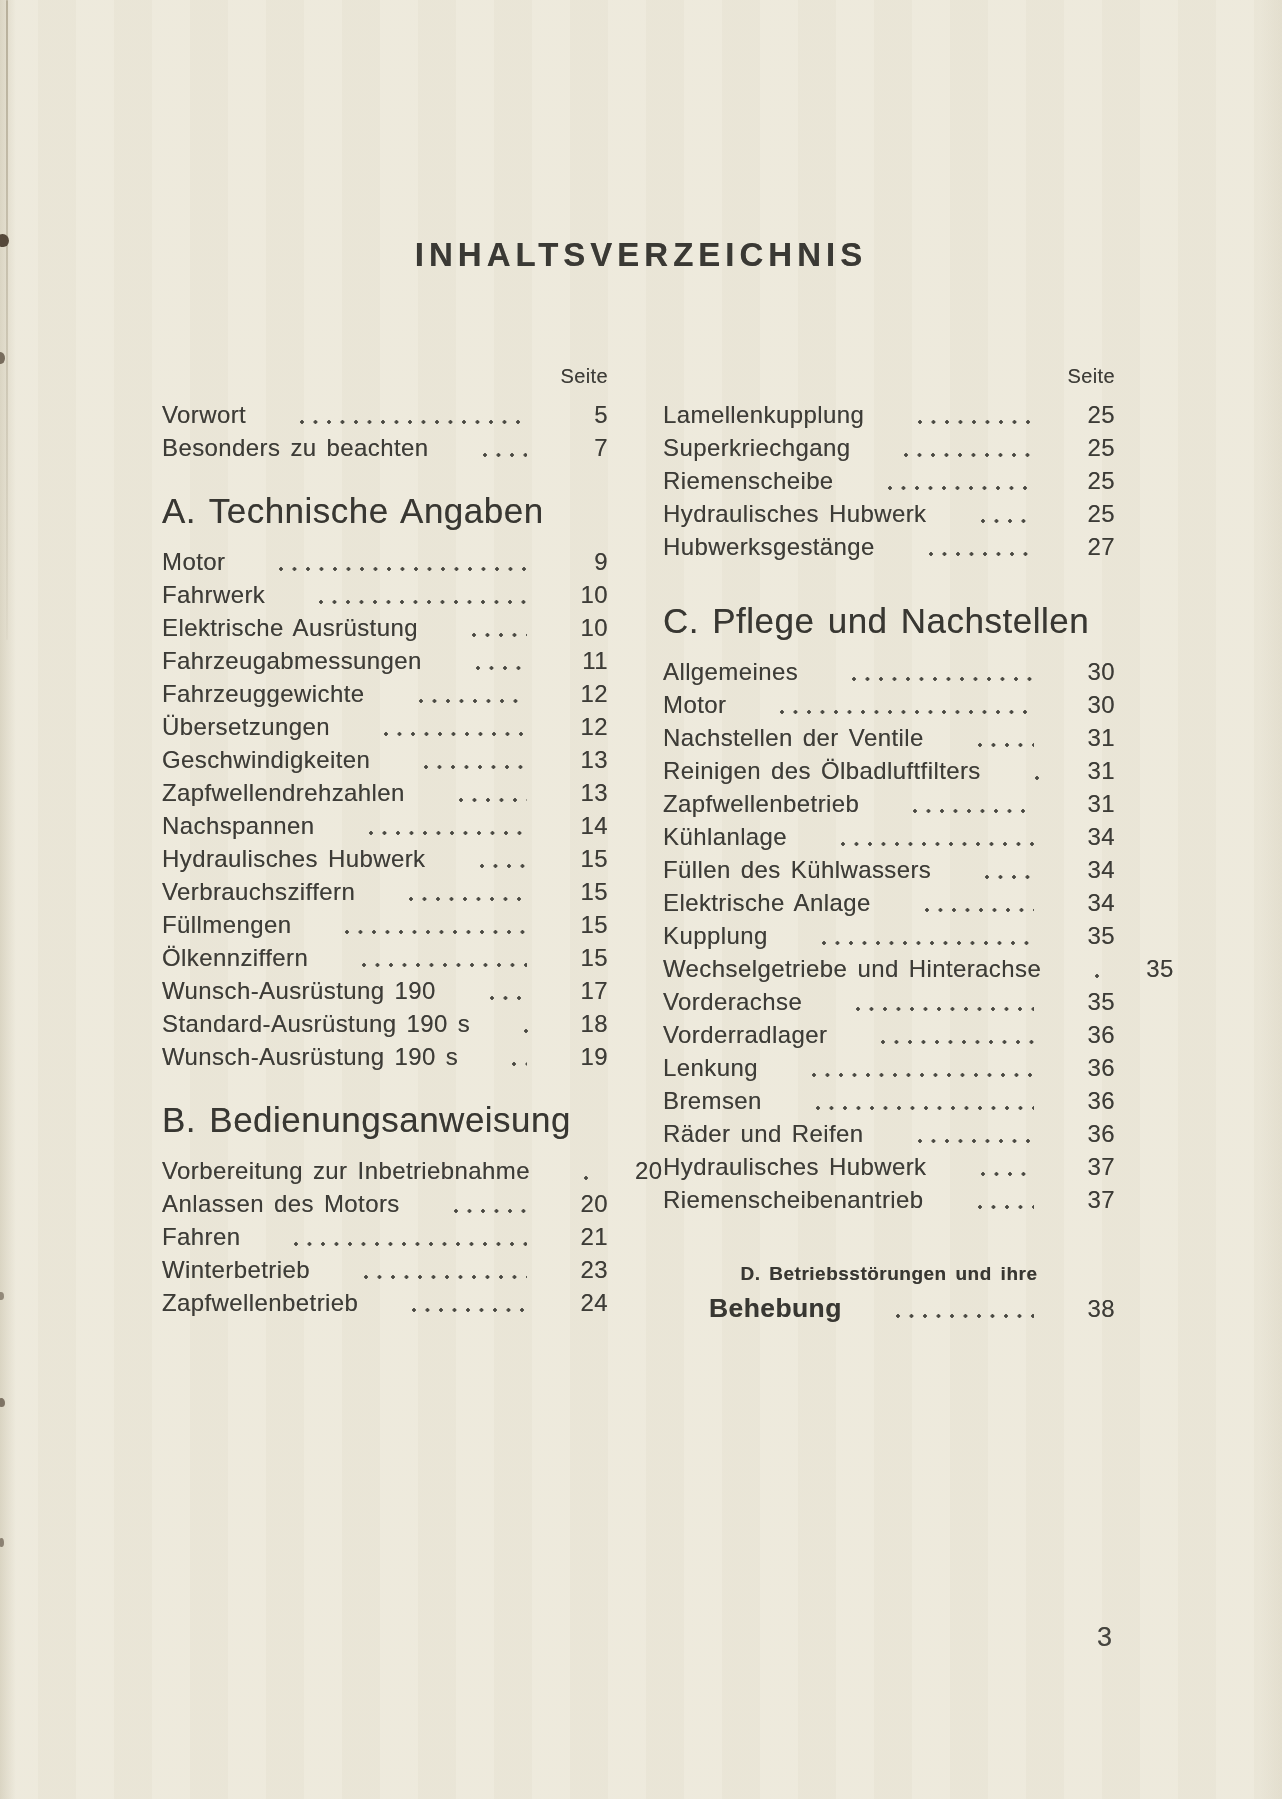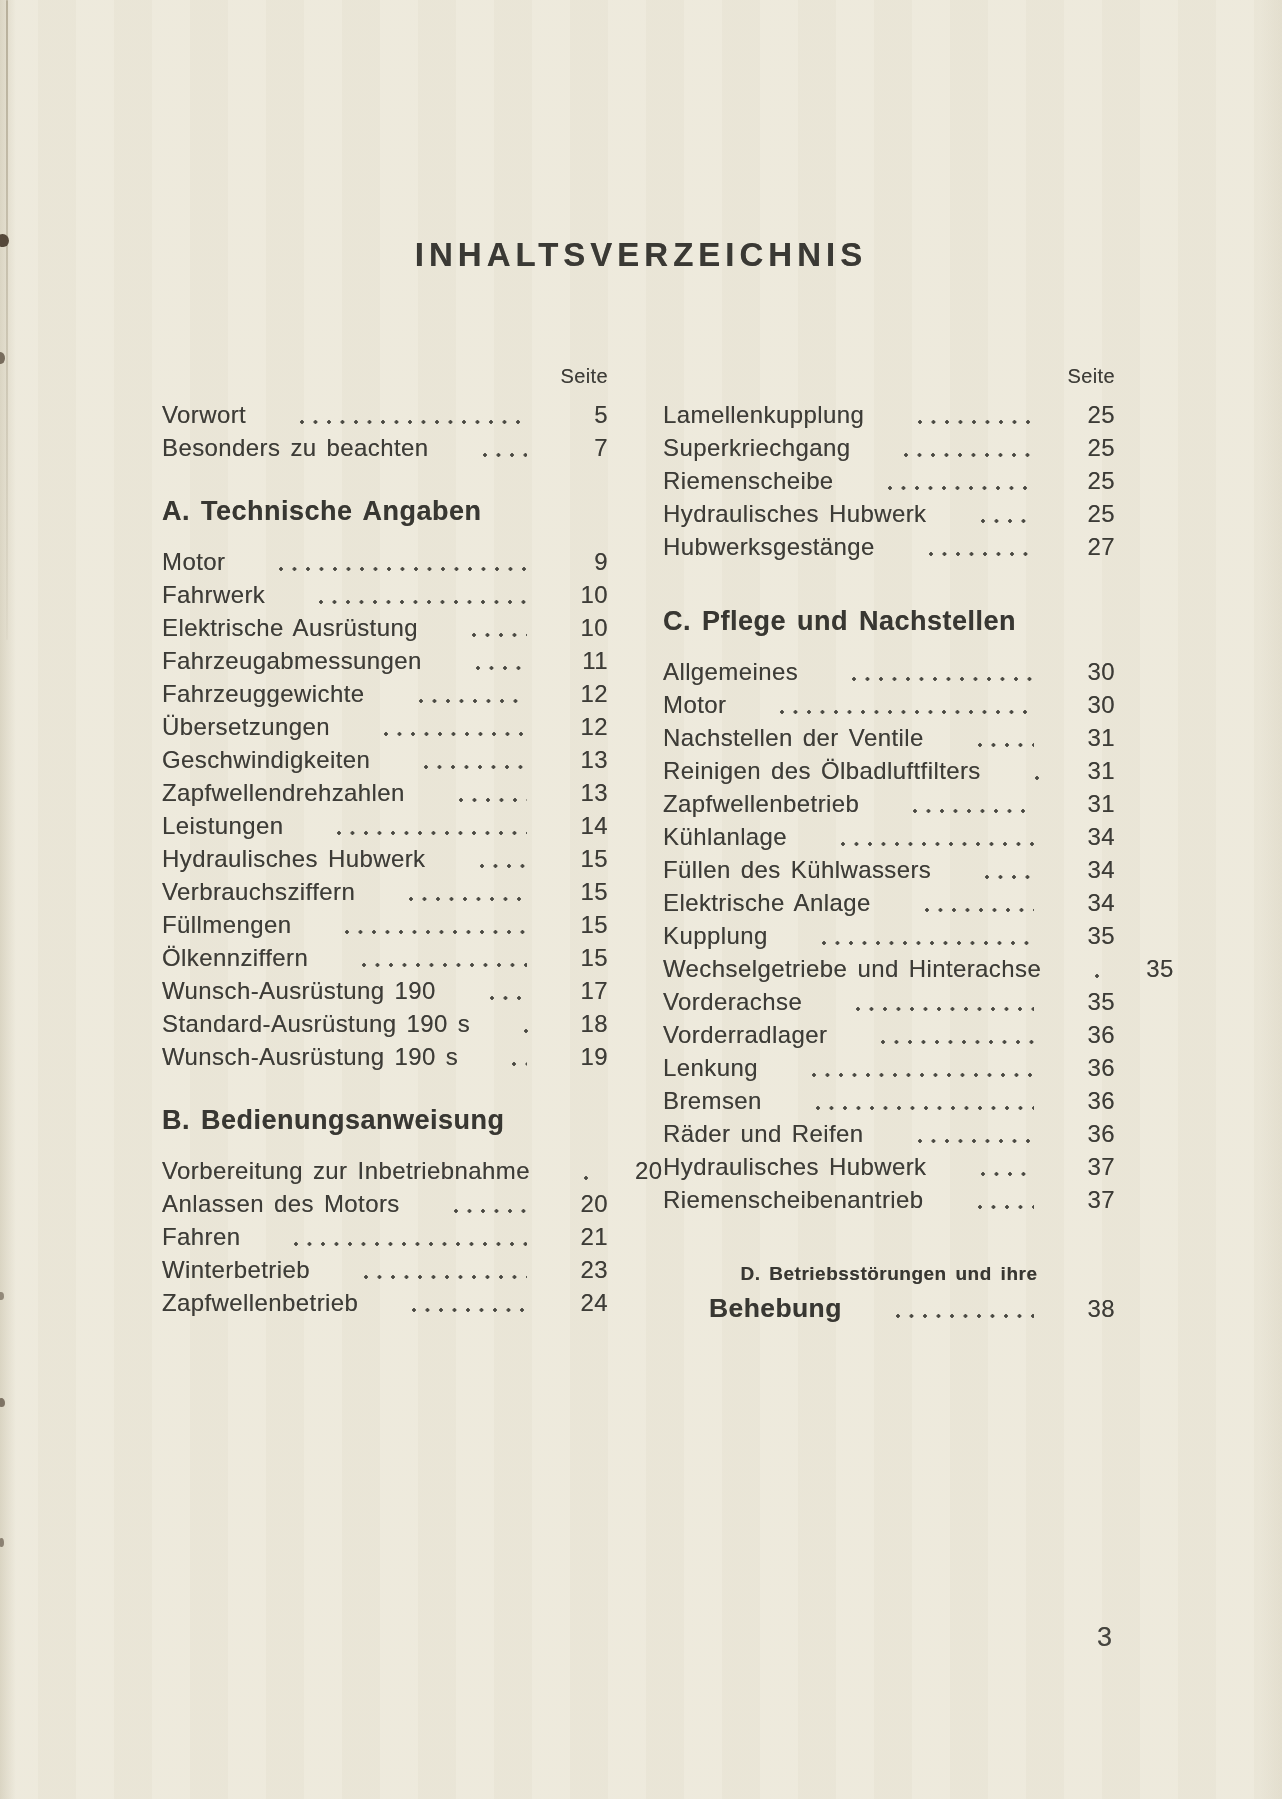--- a/index.html
+++ b/index.html
@@ -95,22 +95,22 @@
     background-position: left 4px bottom 7px;
     background-size: 13.5px 4px;
   }
   .toc-page {
     width: 36px;
     text-align: right;
     white-space: nowrap;
   }
 
   .toc-heading {
-    font-size: 27px;
-    font-weight: bold;
+    font-size: 35px;
+    font-weight: normal;
     line-height: 36px;
     margin: 29px 0 16px 0;
     letter-spacing: 0.5px;
     word-spacing: 3px;
     color: #383732;
     text-shadow: 0 0 0.6px rgba(56,55,50,0.55);
   }
   .col-right .toc-heading { margin-top: 40px; }
 
   .toc-heading-entry { margin-top: 40px; }
@@ -202,21 +202,21 @@
             <span class="toc-label">Geschwindigkeiten</span>
             <span class="toc-leader"></span>
             <span class="toc-page">13</span>
           </div>
           <div class="toc-row">
             <span class="toc-label">Zapfwellendrehzahlen</span>
             <span class="toc-leader"></span>
             <span class="toc-page">13</span>
           </div>
           <div class="toc-row">
-            <span class="toc-label">Leistungen</span>
+            <span class="toc-label">Nachspannen</span>
             <span class="toc-leader"></span>
             <span class="toc-page">14</span>
           </div>
           <div class="toc-row">
             <span class="toc-label">Hydraulisches Hubwerk</span>
             <span class="toc-leader"></span>
             <span class="toc-page">15</span>
           </div>
           <div class="toc-row">
             <span class="toc-label">Verbrauchsziffern</span>

